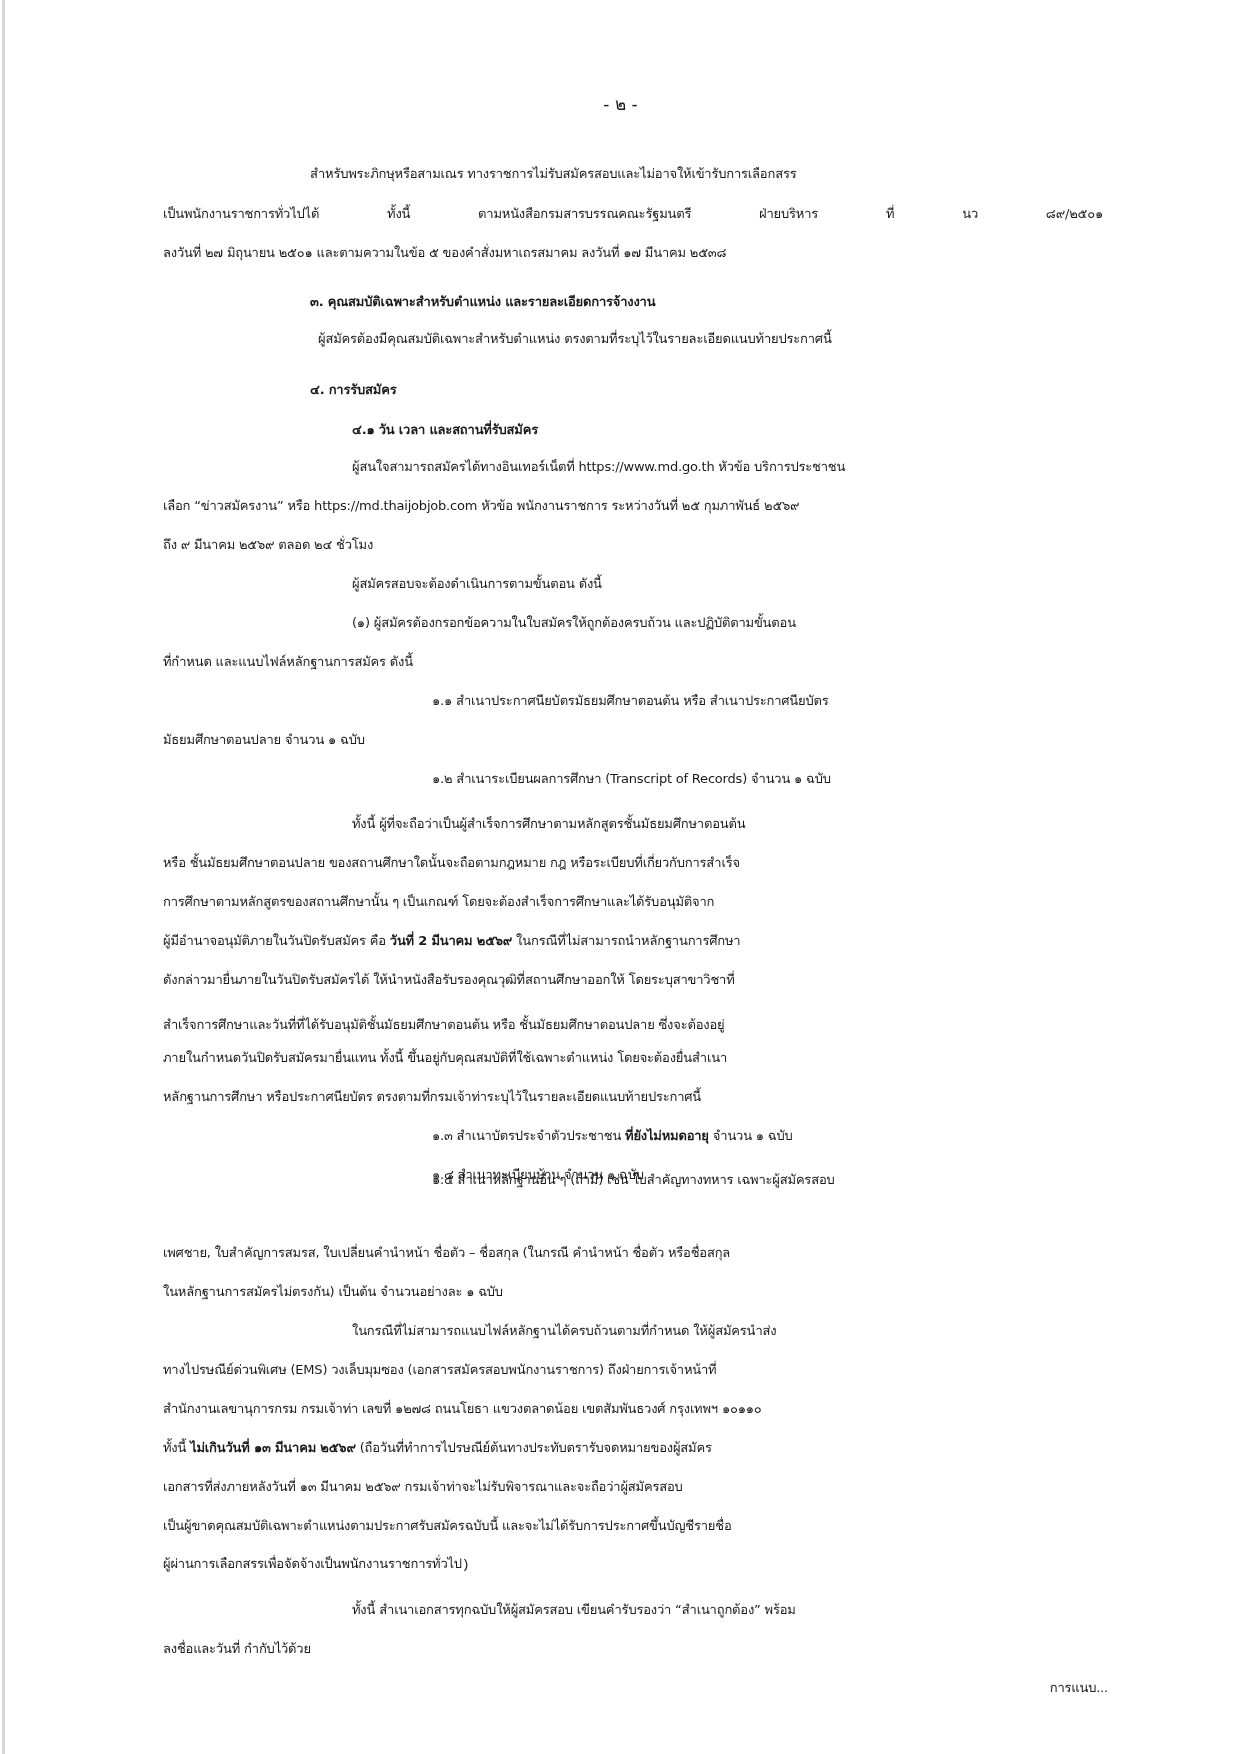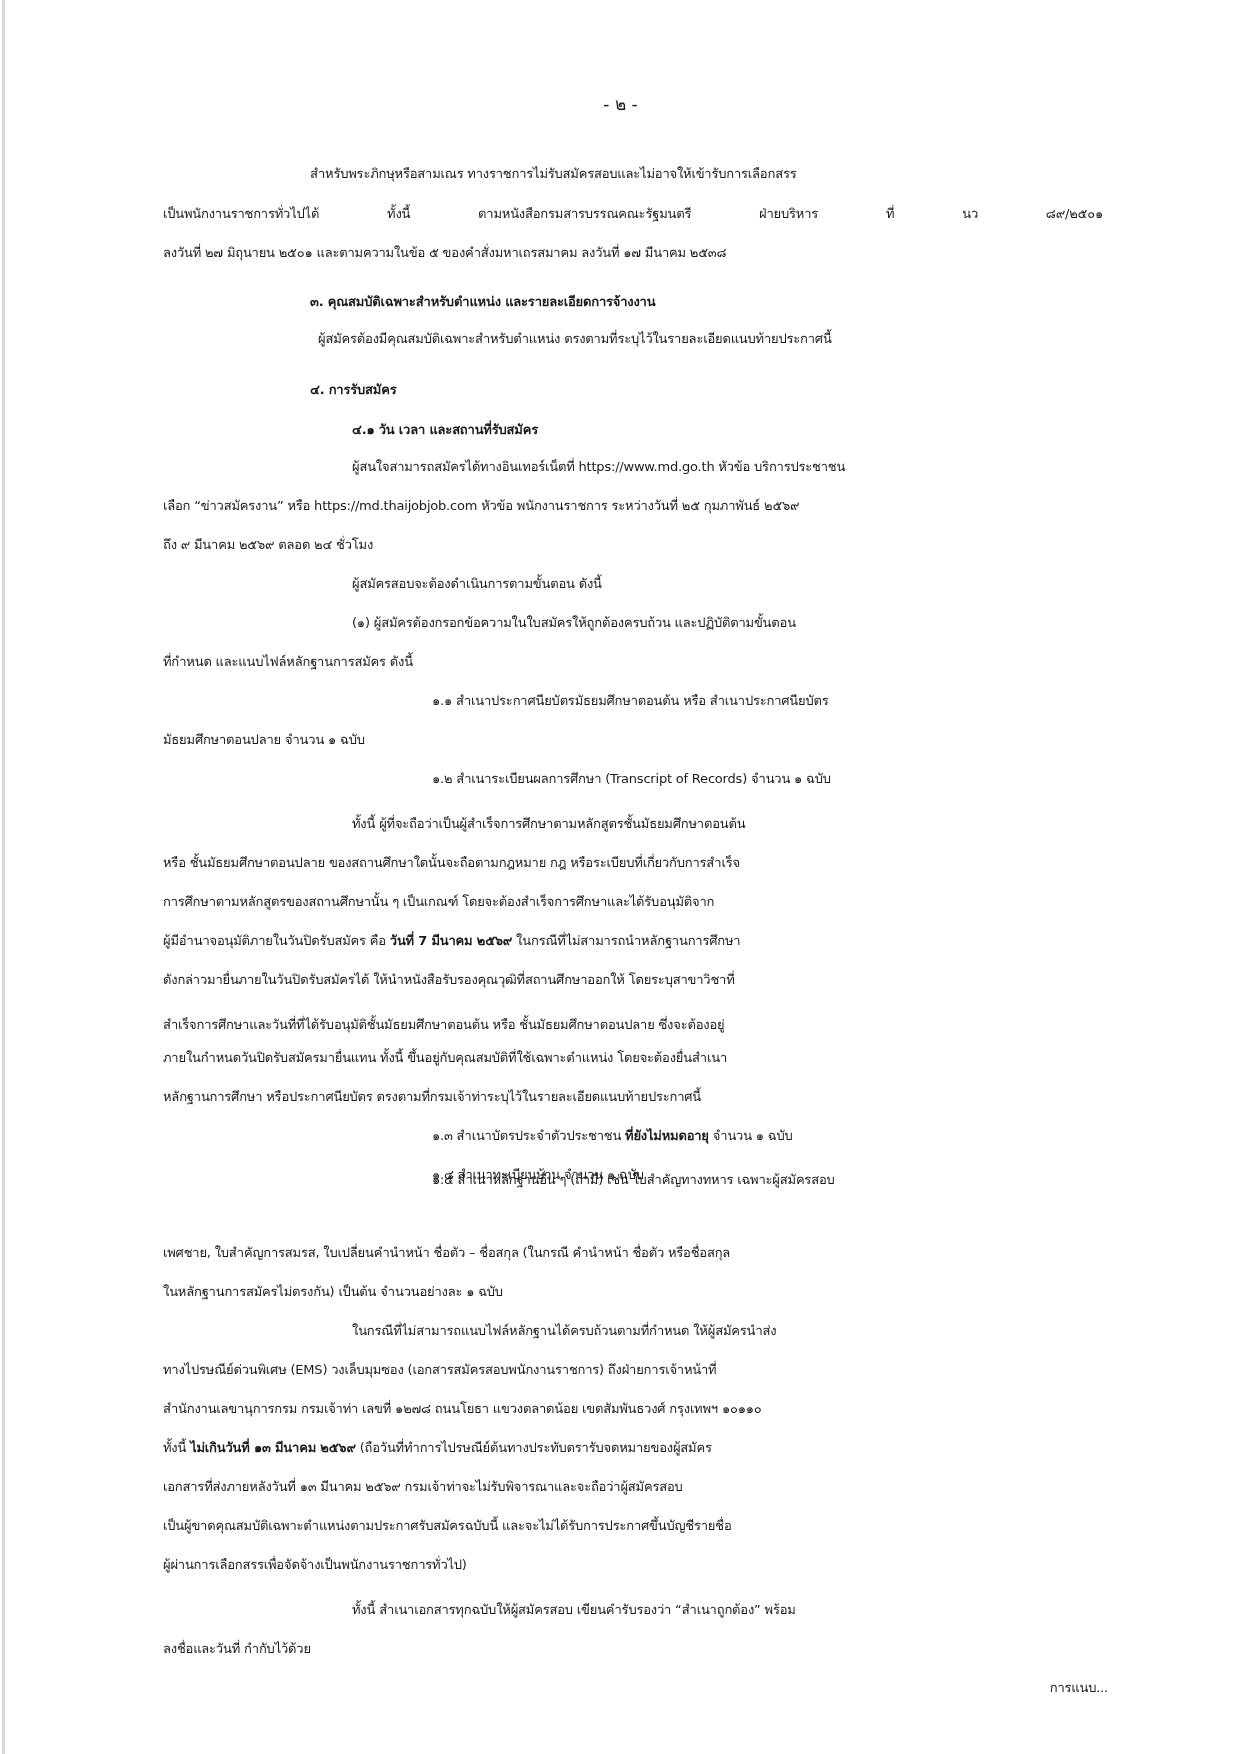--- a/index.html
+++ b/index.html
@@ -49,21 +49,21 @@
 
   <div class="line l4" style="top:689px;">๑.๑ สำเนาประกาศนียบัตรมัธยมศึกษาตอนต้น หรือ สำเนาประกาศนียบัตร</div>
   <div class="line l0" style="top:728px;">มัธยมศึกษาตอนปลาย จำนวน ๑ ฉบับ</div>
   <div class="line l4" style="top:767px;">๑.๒ สำเนาระเบียนผลการศึกษา (Transcript of Records) จำนวน ๑ ฉบับ</div>
 
   <div>
     <div class="line l3" style="top:812px;">ทั้งนี้ ผู้ที่จะถือว่าเป็นผู้สำเร็จการศึกษาตามหลักสูตรชั้นมัธยมศึกษาตอนต้น</div>
     <div class="line l0" style="top:851px;text-align:right;">หรือ ชั้นมัธยมศึกษาตอนปลาย ของสถานศึกษาใดนั้นจะถือตามกฎหมาย กฎ หรือระเบียบที่เกี่ยวกับการสำเร็จ</div>
     <div class="line l0" style="top:890px;">การศึกษาตามหลักสูตรของสถานศึกษานั้น ๆ เป็นเกณฑ์ โดยจะต้องสำเร็จการศึกษาและได้รับอนุมัติจาก</div>
     <div class="line l0" style="top:929px;">
-      <span>ผู้มีอำนาจอนุมัติภายในวันปิดรับสมัคร คือ </span><span class="b">วันที่ 7 มีนาคม ๒๕๖๙</span><span> ในกรณีที่ไม่สามารถนำหลักฐานการศึกษา</span>
+      <span>ผู้มีอำนาจอนุมัติภายในวันปิดรับสมัคร คือ </span><span class="b">วันที่ 2 มีนาคม ๒๕๖๙</span><span> ในกรณีที่ไม่สามารถนำหลักฐานการศึกษา</span>
     </div>
     <div class="line l0" style="top:968px;">ดังกล่าวมายื่นภายในวันปิดรับสมัครได้ ให้นำหนังสือรับรองคุณวุฒิที่สถานศึกษาออกให้ โดยระบุสาขาวิชาที่</div>
     <div class="line l0" style="top:1007px;margin-top:6px;">สำเร็จการศึกษาและวันที่ที่ได้รับอนุมัติชั้นมัธยมศึกษาตอนต้น หรือ ชั้นมัธยมศึกษาตอนปลาย ซึ่งจะต้องอยู่</div>
     <div class="line l0" style="top:1046px;">ภายในกำหนดวันปิดรับสมัครมายื่นแทน ทั้งนี้ ขึ้นอยู่กับคุณสมบัติที่ใช้เฉพาะตำแหน่ง โดยจะต้องยื่นสำเนา</div>
     <div class="line l0" style="top:1085px;">หลักฐานการศึกษา หรือประกาศนียบัตร ตรงตามที่กรมเจ้าท่าระบุไว้ในรายละเอียดแนบท้ายประกาศนี้</div>
   </div>
 
   <div class="line l4" style="top:1124px;">
     <span>๑.๓ สำเนาบัตรประจำตัวประชาชน </span><span class="b">ที่ยังไม่หมดอายุ</span><span> จำนวน ๑ ฉบับ</span>
   </div>
@@ -74,20 +74,20 @@
 
   <div>
     <div class="line l3" style="top:1319px;">ในกรณีที่ไม่สามารถแนบไฟล์หลักฐานได้ครบถ้วนตามที่กำหนด ให้ผู้สมัครนำส่ง</div>
     <div class="line l0" style="top:1358px;">ทางไปรษณีย์ด่วนพิเศษ (EMS) วงเล็บมุมซอง (เอกสารสมัครสอบพนักงานราชการ) ถึงฝ่ายการเจ้าหน้าที่</div>
     <div class="line l0" style="top:1397px;">สำนักงานเลขานุการกรม กรมเจ้าท่า เลขที่ ๑๒๗๘ ถนนโยธา แขวงตลาดน้อย เขตสัมพันธวงศ์ กรุงเทพฯ ๑๐๑๑๐</div>
     <div class="line l0" style="top:1436px;">
       <span>ทั้งนี้ </span><span class="b">ไม่เกินวันที่ ๑๓ มีนาคม ๒๕๖๙</span><span> (ถือวันที่ทำการไปรษณีย์ต้นทางประทับตรารับจดหมายของผู้สมัคร</span>
     </div>
     <div class="line l0" style="top:1475px;">เอกสารที่ส่งภายหลังวันที่  ๑๓ มีนาคม ๒๕๖๙ กรมเจ้าท่าจะไม่รับพิจารณาและจะถือว่าผู้สมัครสอบ</div>
     <div class="line l0" style="top:1514px;">เป็นผู้ขาดคุณสมบัติเฉพาะตำแหน่งตามประกาศรับสมัครฉบับนี้ และจะไม่ได้รับการประกาศขึ้นบัญชีรายชื่อ</div>
-    <div class="line l0" style="top:1553px;">ผู้ผ่านการเลือกสรรเพื่อจัดจ้างเป็นพนักงานราชการทั่วไป)</div>
+    <div class="line l0" style="top:1553px;font-family:Liberation Mono, monospace;">ผู้ผ่านการเลือกสรรเพื่อจัดจ้างเป็นพนักงานราชการทั่วไป)</div>
   </div>
 
   <div class="line l3" style="top:1598px;">ทั้งนี้ สำเนาเอกสารทุกฉบับให้ผู้สมัครสอบ เขียนคำรับรองว่า “สำเนาถูกต้อง” พร้อม</div>
   <div class="line l0" style="top:1637px;">ลงชื่อและวันที่ กำกับไว้ด้วย</div>
 </div>
 
 <div class="line right" style="top:1676px;">การแนบ...</div>
 
 </body></html>

